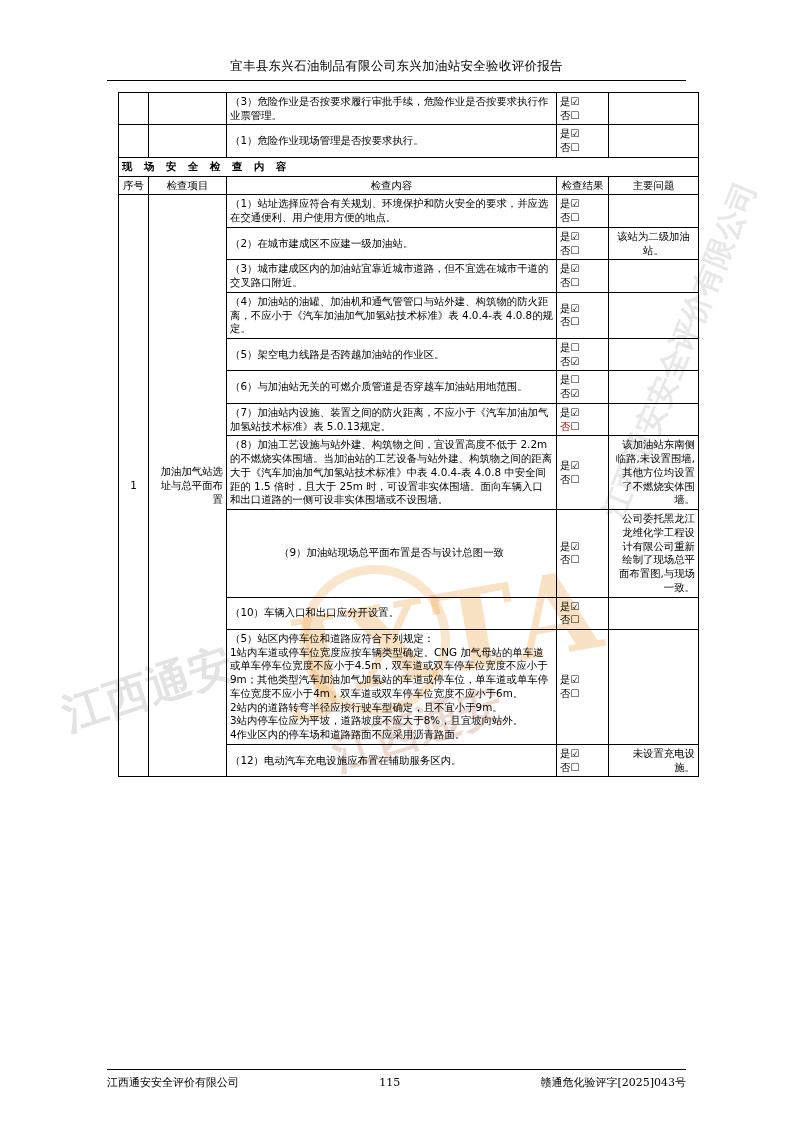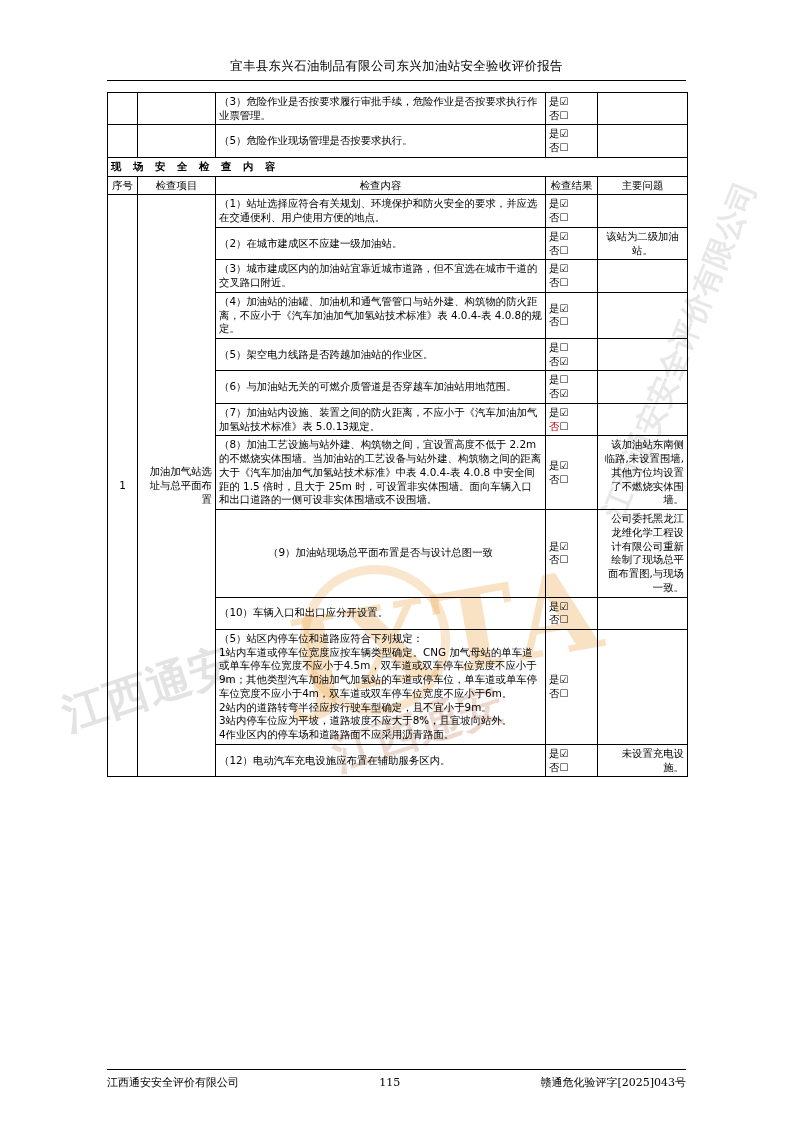--- a/index.html
+++ b/index.html
@@ -61,21 +61,21 @@
     position: absolute;
     left: 300px; top: 565px;
     width: 150px; height: 150px;
     border: 9px solid rgba(235,160,60,0.26);
     border-radius: 50%;
     transform: rotate(-10deg);
   }
 
   table.main {
     position: absolute;
-    top: 92px; left: 107px;
+    top: 92px; left: 118px;
     width: 580px;
     border-collapse: collapse;
     table-layout: fixed;
     z-index: 10;
     background: transparent;
   }
   table.main td {
     border: 1px solid #000;
     vertical-align: middle;
     font-size: 10.4px;
@@ -159,21 +159,21 @@
         <td class="c-content txt">（3）危险作业是否按要求履行审批手续，危险作业是否按要求执行作业票管理。</td>
         <td class="c-result result-cell">
           <div><span>是</span><span class="box">☑</span></div>
           <div><span>否</span><span class="box">☐</span></div>
         </td>
         <td class="c-prob prob-cell"></td>
       </tr>
       <tr>
         <td class="c-no"></td>
         <td class="c-item"></td>
-        <td class="c-content txt">（5）危险作业现场管理是否按要求执行。</td>
+        <td class="c-content txt">（1）危险作业现场管理是否按要求执行。</td>
         <td class="c-result result-cell">
           <div><span>是</span><span class="box">☑</span></div>
           <div><span>否</span><span class="box">☐</span></div>
         </td>
         <td class="c-prob prob-cell"></td>
       </tr>
 
       <tr>
         <td colspan="5" class="section-title">现 场 安 全 检 查 内 容</td>
       </tr>

